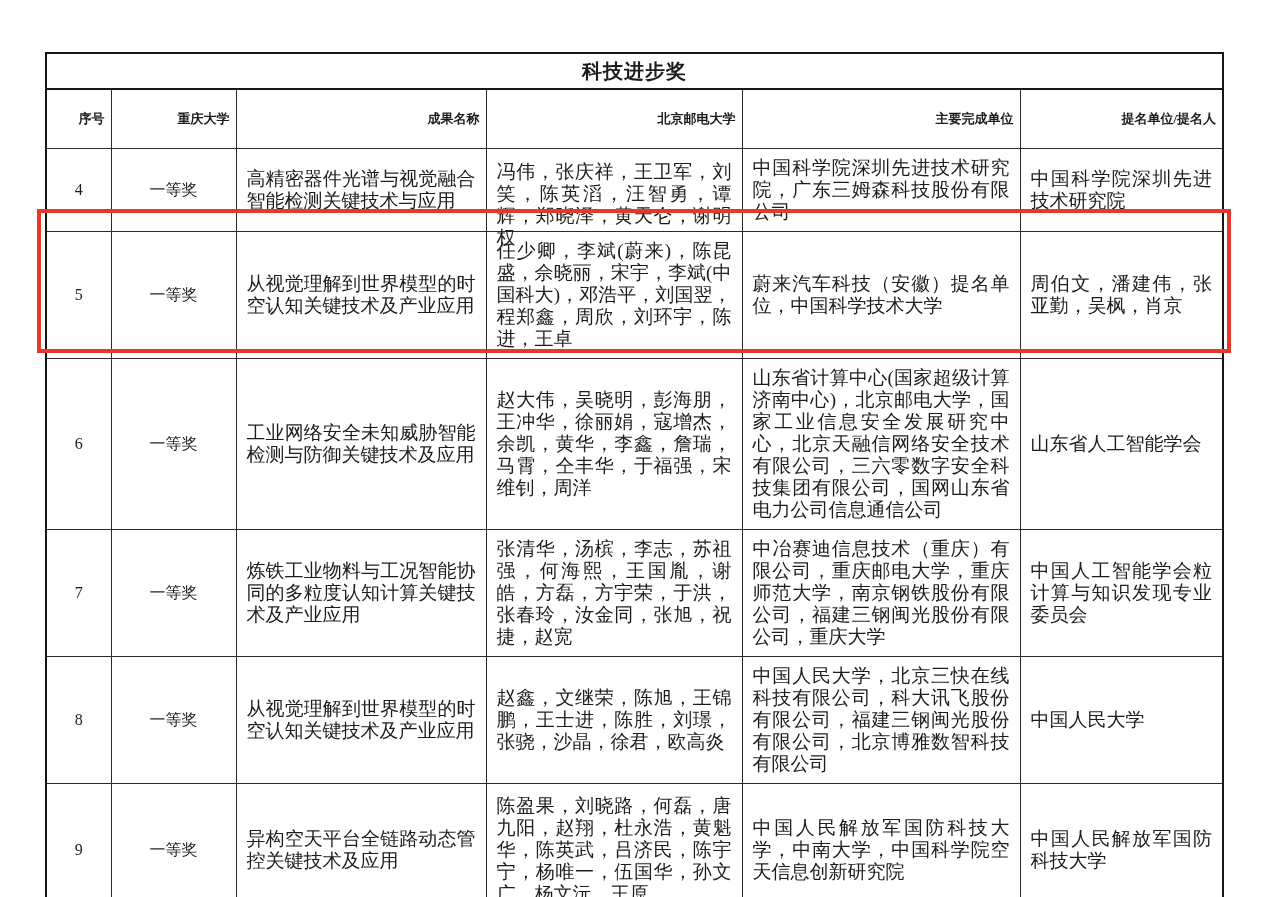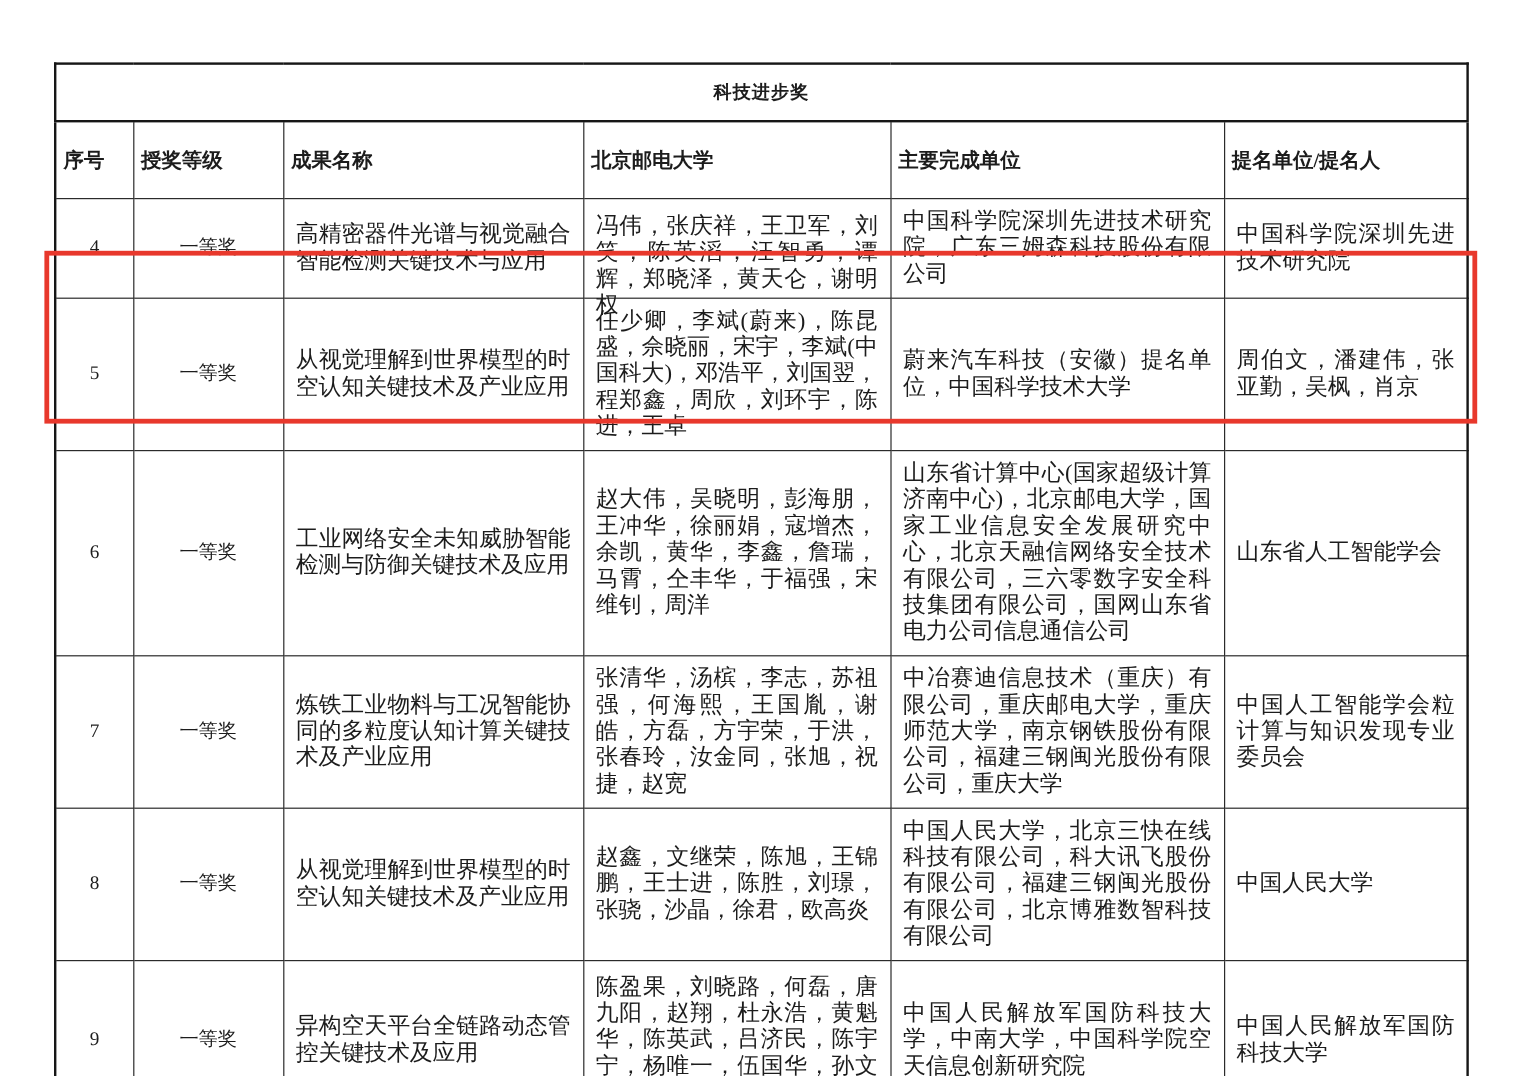--- a/index.html
+++ b/index.html
@@ -23,32 +23,32 @@
     border: 2px solid #161616;
   }
   col.c1 { width: 65px; }
   col.c2 { width: 125px; }
   col.c3 { width: 250px; }
   col.c4 { width: 256px; }
   col.c5 { width: 278px; }
   col.c6 { width: 203px; }
   th, td { border: 1px solid #2b2b2b; }
   .title-row th {
-    height: 48px;
+    height: 36px;
     border-bottom: 2px solid #161616;
-    font-size: 15px;
+    font-size: 20px;
     font-weight: bold;
     text-align: center;
     letter-spacing: 1px;
   }
   .header-row th {
     height: 45px;
-    font-size: 17px;
+    font-size: 13px;
     font-weight: bold;
-    text-align: left;
+    text-align: right;
     padding: 20px 6px;
   }
   td {
     font-size: 19px;
     line-height: 22px;
     padding: 8px 10px;
     vertical-align: middle;
   }
   td.c-no, td.c-level { text-align: center; font-size: 16px; }
   td.c-name, td.c-people, td.c-orgs, td.c-nom { text-align: justify; }
@@ -90,21 +90,21 @@
         <col class="c4">
         <col class="c5">
         <col class="c6">
     </colgroup>
     <thead>
       <tr class="title-row">
         <th colspan="6">科技进步奖</th>
       </tr>
       <tr class="header-row">
         <th>序号</th>
-        <th>授奖等级</th>
+        <th>重庆大学</th>
         <th>成果名称</th>
         <th>北京邮电大学</th>
         <th>主要完成单位</th>
         <th>提名单位/提名人</th>
       </tr>
     </thead>
     <tbody>
         <tr>
     <td class="c-no">4</td>
     <td class="c-level">一等奖</td>

